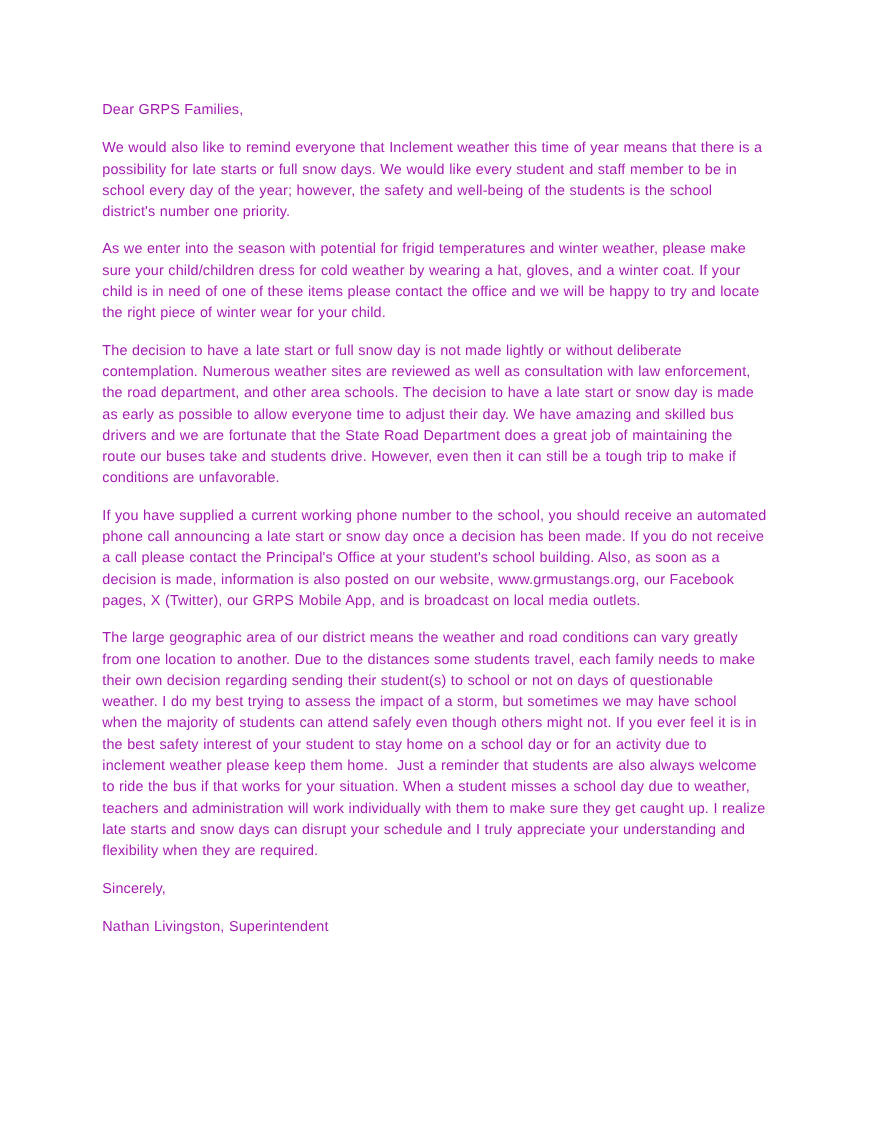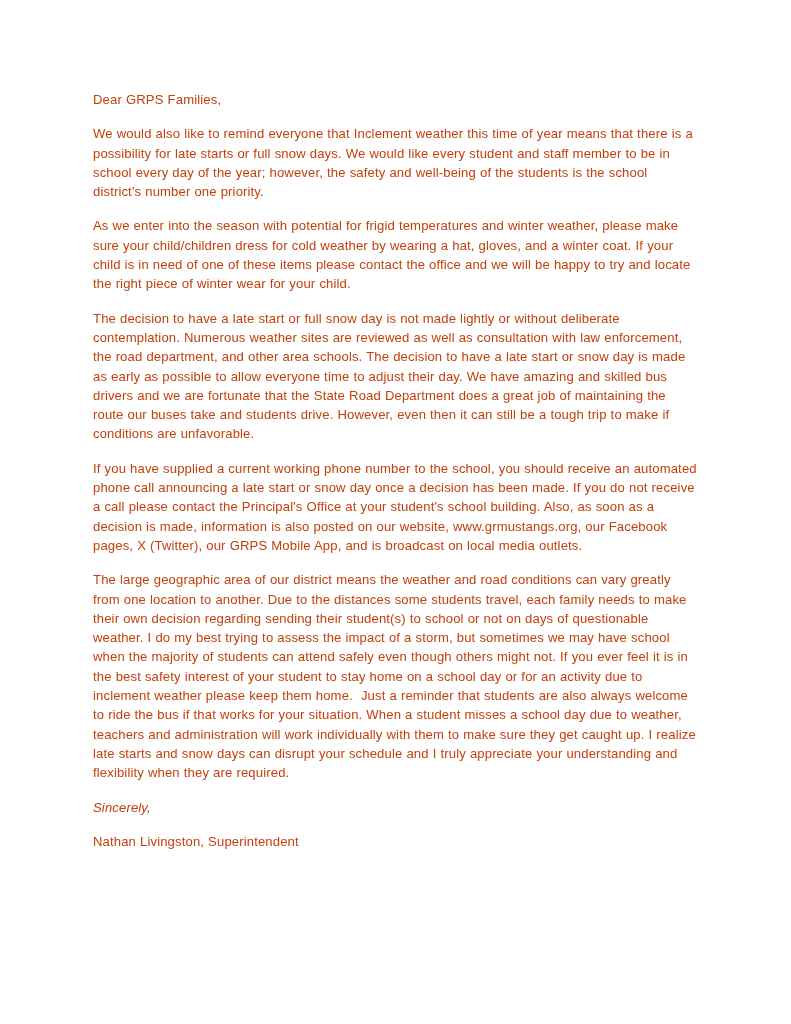--- a/index.html
+++ b/index.html
@@ -26,34 +26,33 @@
     position: absolute;
     left: 93px;
     top: 90px;
     width: 605px;
   }
 
   .para {
     margin: 0 0 15px 0;
     font-size: 13.1px;
     line-height: 19.3px;
-    color: #c2410c;
+    color: #a21caf;
     text-align: left;
     letter-spacing: 0.01em;
     word-spacing: 0.02em;
     white-space: pre-wrap;
   }
 
   .para.salutation {
     margin-bottom: 15px;
   }
 
   .para.closing {
     margin-bottom: 15px;
-    font-style: italic;
   }
 
   .para.signature {
     margin-bottom: 0;
   }
 </style>
 </head>
 <body>
 
 <div class="page">

